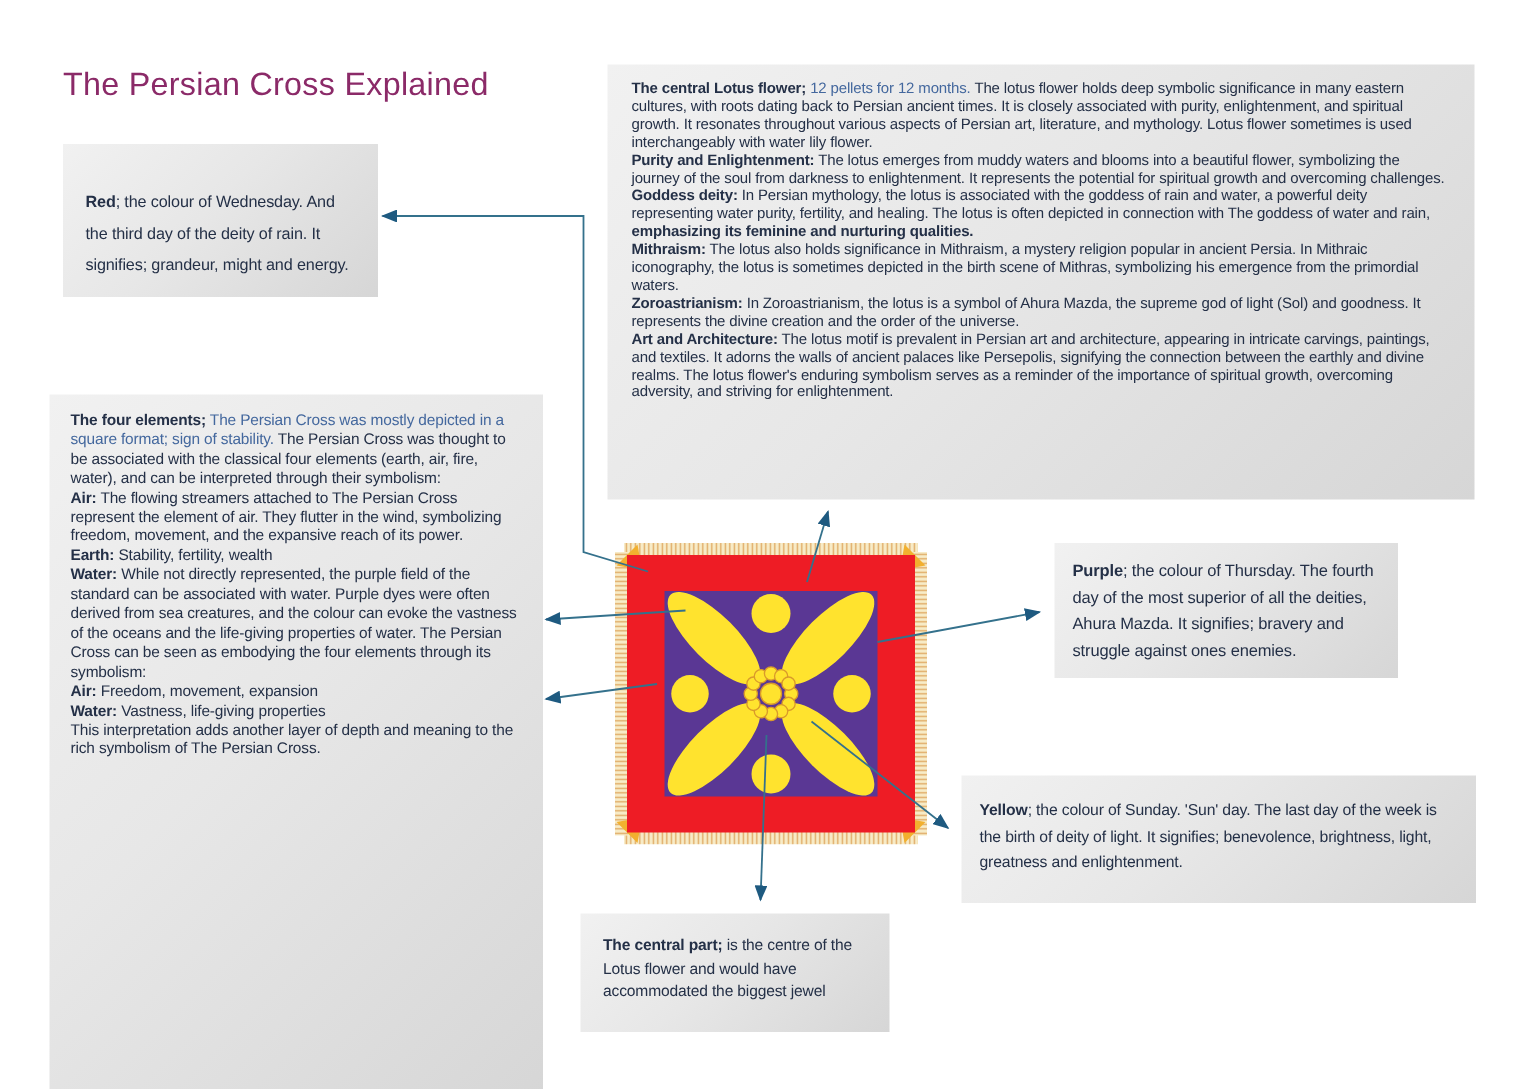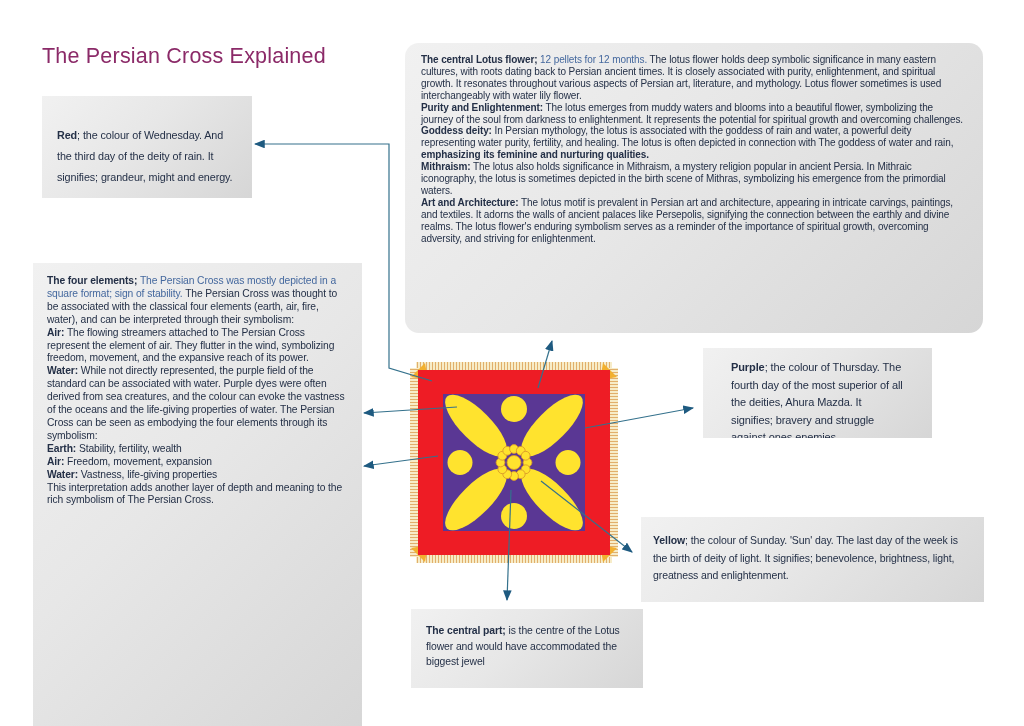--- a/index.html
+++ b/index.html
@@ -16,51 +16,52 @@
   }
   .box{
     position:absolute;box-sizing:border-box;overflow:hidden;
     background:linear-gradient(135deg,#f1f1f1 0%,#e7e7e7 45%,#d6d6d6 100%);
     color:var(--text,#243047);z-index:2;
   }
   .box p{margin:0;}
   .b{font-weight:bold;}
   .accent{color:var(--accent,#44689e);}
   .box-red{left:42px;top:96px;width:210px;height:102px;padding:29px 15px;font-size:10.8px;line-height:21px;letter-spacing:-.1px;}
-  .box-lotus{left:405px;top:43px;width:578px;height:290px;padding:11px 16px;font-size:10px;line-height:11.9px;letter-spacing:-.1px;border-radius:14px;}
+  .box-lotus{left:405px;top:43px;width:578px;height:290px;padding:11px 16px;font-size:10px;line-height:11.9px;letter-spacing:-.1px;}
   .box-elements{left:33px;top:263px;width:329px;height:476px;padding:12px 14px;font-size:10.3px;line-height:12.9px;letter-spacing:-.1px;}
-  .box-purple{left:703px;top:348px;width:229px;height:90px;padding:11px 28px;font-size:11px;line-height:17.5px;letter-spacing:-.1px;}
+  .box-purple{left:703px;top:362px;width:229px;height:90px;padding:11px 12px;font-size:11px;line-height:17.5px;letter-spacing:-.1px;}
   .box-yellow{left:641px;top:517px;width:343px;height:85px;padding:15px 12px;font-size:10.5px;line-height:17.5px;letter-spacing:-.1px;}
-  .box-central{left:387px;top:609px;width:232px;height:79px;padding:14px 15px;font-size:10.4px;line-height:15.5px;letter-spacing:-.1px;margin-left:24px;}
+  .box-central{left:387px;top:609px;width:206px;height:79px;padding:14px 15px;font-size:10.4px;line-height:15.5px;letter-spacing:-.1px;}
   .flag{position:absolute;left:410px;top:362px;width:208px;height:201px;z-index:1;}
   .connectors{position:absolute;left:0;top:0;width:1024px;height:726px;z-index:5;pointer-events:none;}
   .connectors polyline,.connectors line{fill:none;stroke:var(--line,#34718c);stroke-width:1.2;}
 </style>
 </head>
 <body>
 
 <h1 class="page-title">The Persian Cross Explained</h1>
 
 <div class="box box-red">
     <p><span class="b">Red</span><span>; the colour of Wednesday. And the third day of the deity of rain. It signifies; grandeur, might and energy.</span></p>
   </div>
 
 <div class="box box-lotus">
     <p><span class="b">The central Lotus flower;</span><span class="accent"> 12 pellets for 12 months.</span><span> The lotus flower holds deep symbolic significance in many eastern cultures, with roots dating back to Persian ancient times. It is closely associated with purity, enlightenment, and spiritual growth. It resonates throughout various aspects of Persian art, literature, and mythology. Lotus flower sometimes is used interchangeably with water lily flower.</span></p>
     <p><span class="b">Purity and Enlightenment:</span><span> The lotus emerges from muddy waters and blooms into a beautiful flower, symbolizing the journey of the soul from darkness to enlightenment. It represents the potential for spiritual growth and overcoming challenges.</span></p>
     <p><span class="b">Goddess deity:</span><span> In Persian mythology, the lotus is associated with the goddess of rain and water, a powerful deity representing water purity, fertility, and healing. The lotus is often depicted in connection with The goddess of water and rain, </span><span class="b">emphasizing its feminine and nurturing qualities.</span></p>
     <p><span class="b">Mithraism:</span><span> The lotus also holds significance in Mithraism, a mystery religion popular in ancient Persia. In Mithraic iconography, the lotus is sometimes depicted in the birth scene of Mithras, symbolizing his emergence from the primordial waters.</span></p>
+    <p><span class="b">Zoroastrianism:</span><span> In Zoroastrianism, the lotus is a symbol of Ahura Mazda, the supreme god of light (Sol) and goodness. It represents the divine creation and the order of the universe.</span></p>
     <p><span class="b">Art and Architecture:</span><span> The lotus motif is prevalent in Persian art and architecture, appearing in intricate carvings, paintings, and textiles. It adorns the walls of ancient palaces like Persepolis, signifying the connection between the earthly and divine realms. The lotus flower's enduring symbolism serves as a reminder of the importance of spiritual growth, overcoming adversity, and striving for enlightenment.</span></p>
   </div>
 
 <div class="box box-elements">
     <p><span class="b">The four elements;</span><span class="accent"> The Persian Cross was mostly depicted in a square format; sign of stability.</span><span>  The Persian Cross was thought to be associated with the classical four elements (earth, air, fire, water), and can be interpreted through their symbolism:</span></p>
     <p><span class="b">Air:</span><span> The flowing streamers attached to The Persian Cross represent the element of air. They flutter in the wind, symbolizing freedom, movement, and the expansive reach of its power.</span></p>
+    <p><span class="b">Earth:</span><span> Stability, fertility, wealth</span></p>
     <p><span class="b">Water:</span><span> While not directly represented, the purple field of the standard can be associated with water. Purple dyes were often derived from sea creatures, and the colour can evoke the vastness of the oceans and the life-giving properties of water. The Persian Cross can be seen as embodying the four elements through its symbolism:</span></p>
-    <p><span class="b">Earth:</span><span> Stability, fertility, wealth</span></p>
     <p><span class="b">Air:</span><span> Freedom, movement, expansion</span></p>
     <p><span class="b">Water:</span><span> Vastness, life-giving properties</span></p>
     <p><span>This interpretation adds another layer of depth and meaning to the rich symbolism of The Persian Cross.</span></p>
   </div>
 
 <div class="box box-purple">
     <p><span class="b">Purple</span><span>; the colour of Thursday. The fourth day of the most superior of  all the deities, Ahura Mazda. It signifies; bravery and struggle against ones enemies.</span></p>
   </div>
 
 <div class="box box-yellow">

